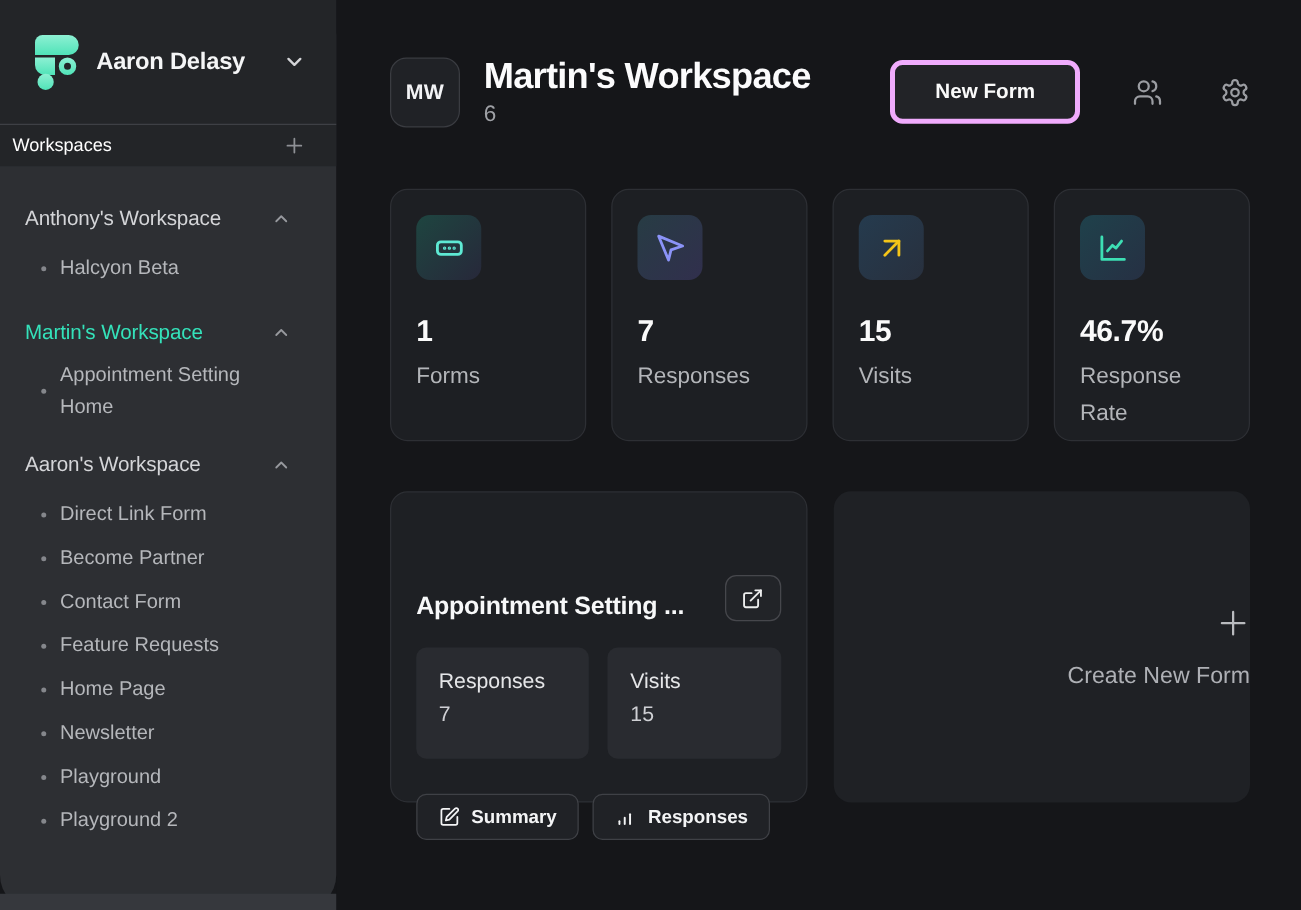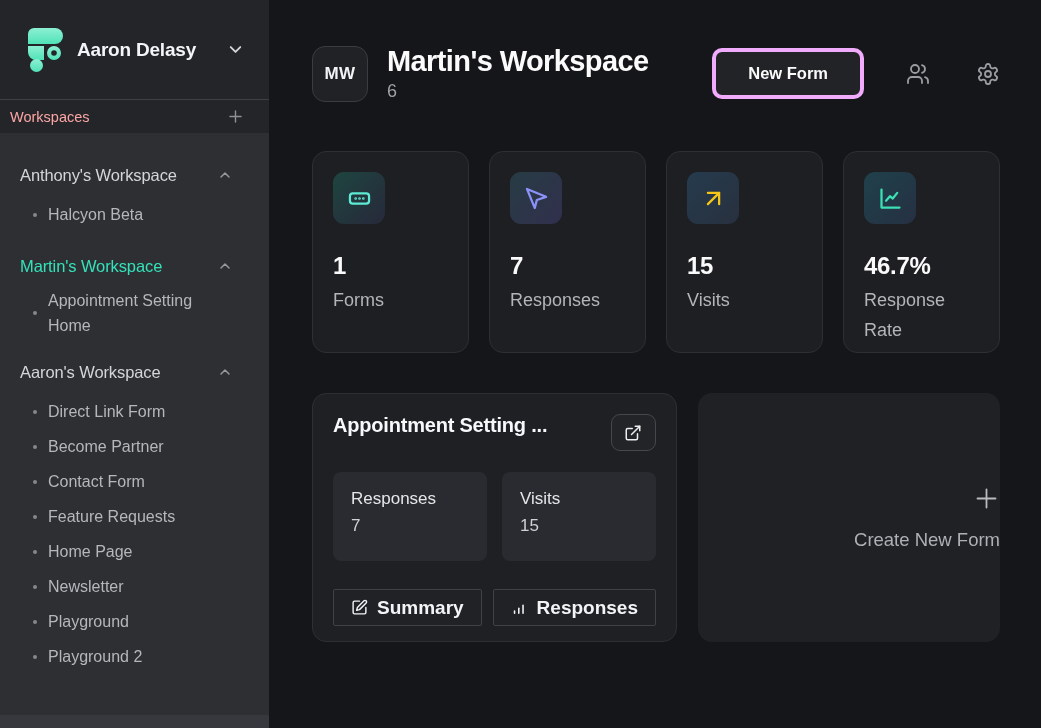--- a/index.html
+++ b/index.html
@@ -5,37 +5,37 @@
   * { margin:0; padding:0; box-sizing:border-box; }
   html,body { width:1041px; height:728px; overflow:hidden; }
   body {
     font-family:"Liberation Sans","DejaVu Sans",sans-serif;
     background:#151619; color:#e8e9ea;
     display:flex;
   }
   
   .sidebar {
     width:269px; min-width:269px; height:728px;
-    background:#2d2f33; display:flex; flex-direction:column; position:relative;
+    background:#2d2f33; display:flex; flex-direction:column; position:relative;border-radius:28px;
   }
   .sidebar-top { background:#232528; }
   .account-row {
     height:100px; display:flex; align-items:center;
     padding:0 24px 0 27px; cursor:pointer;
     border-bottom:1px solid #3e4045;
   }
   .logo { width:37px; height:46px; display:block; }
   .account-name {
     margin-left:13px; font-size:19px; font-weight:700; color:#f4f5f6;
     letter-spacing:-0.2px; white-space:nowrap;
   }
   .account-chevron { margin-left:auto; color:#d3d4d7; display:flex; }
   .ws-header {
     height:33px; display:flex; align-items:center;
-    padding:0 22px 0 10px; color:#fca5a5;
+    padding:0 22px 0 10px; color:#ffffff;
   }
   .ws-header-label { font-size:14.5px; }
   .plus-btn {
     margin-left:auto; background:none; border:none; color:#8e9095;
     display:flex; align-items:center; cursor:pointer; padding:2px;
   }
   .ws-nav { flex:1; padding-top:24px; overflow:hidden; }
   .ws-section-header {
     display:flex; align-items:center; height:36px;
     padding:0 36px 0 20px; margin-top:12px; cursor:pointer;
@@ -110,40 +110,40 @@
   }
   .stat-label { margin-top:6px; font-size:18px; color:#b3b5b9; line-height:1.65; max-width:110px; }
   
   .forms-grid {
     margin-top:40px; display:grid; grid-template-columns:1fr 1fr; gap:21px;
   }
   .form-card {
     height:249px; background:#1e2024; border:1px solid #2d2f34;
     border-radius:14px; padding:20px;
   }
-  .form-card-head { display:flex; align-items:flex-start; }
+  .form-card-head { display:flex; align-items:flex-end;margin-top:46px; }
   .form-card-title {
     font-size:20px; font-weight:700; color:#f7f8f9; letter-spacing:-0.2px;
     white-space:nowrap; overflow:hidden;
   }
   .open-form-btn {
     margin-left:auto; width:45px; height:37px; flex:none;
     background:#222428; border:1px solid #46474c; border-radius:9px;
     color:#eceded; display:flex; align-items:center; justify-content:center;
     cursor:pointer;
   }
   .metric-tiles { margin-top:21px; display:grid; grid-template-columns:1fr 1fr; gap:15px; }
   .metric-tile { background:#292b30; border-radius:8px; padding:17px 18px; height:89px; cursor:default; }
   .metric-label { font-size:17px; color:#e5e6e8; }
   .metric-value { font-size:17px; color:#cfd0d4; margin-top:7px; }
   .form-actions { margin-top:28px; display:flex; gap:11px; }
   .form-action-btn {
     display:flex; align-items:center; gap:9px; height:37px;
-    background:#202226; border:1px solid #3f4146; border-radius:2px;
-    color:#f3f4f5; font-family:inherit; font-size:19px; font-weight:700;
+    background:#202226; border:1px solid #3f4146; border-radius:8px;
+    color:#f3f4f5; font-family:inherit; font-size:15px; font-weight:700;
     padding:0 17px; cursor:pointer;
   }
   .create-card {
     height:249px; background:#1f2125; border-radius:14px;
     display:flex; flex-direction:column; align-items:flex-end; justify-content:center;
     cursor:pointer;
   }
   .create-plus { color:#b9bbbf; display:flex; }
   .create-label { margin-top:17px; font-size:18.5px; color:#aeb0b5; }
   svg { display:block; }

